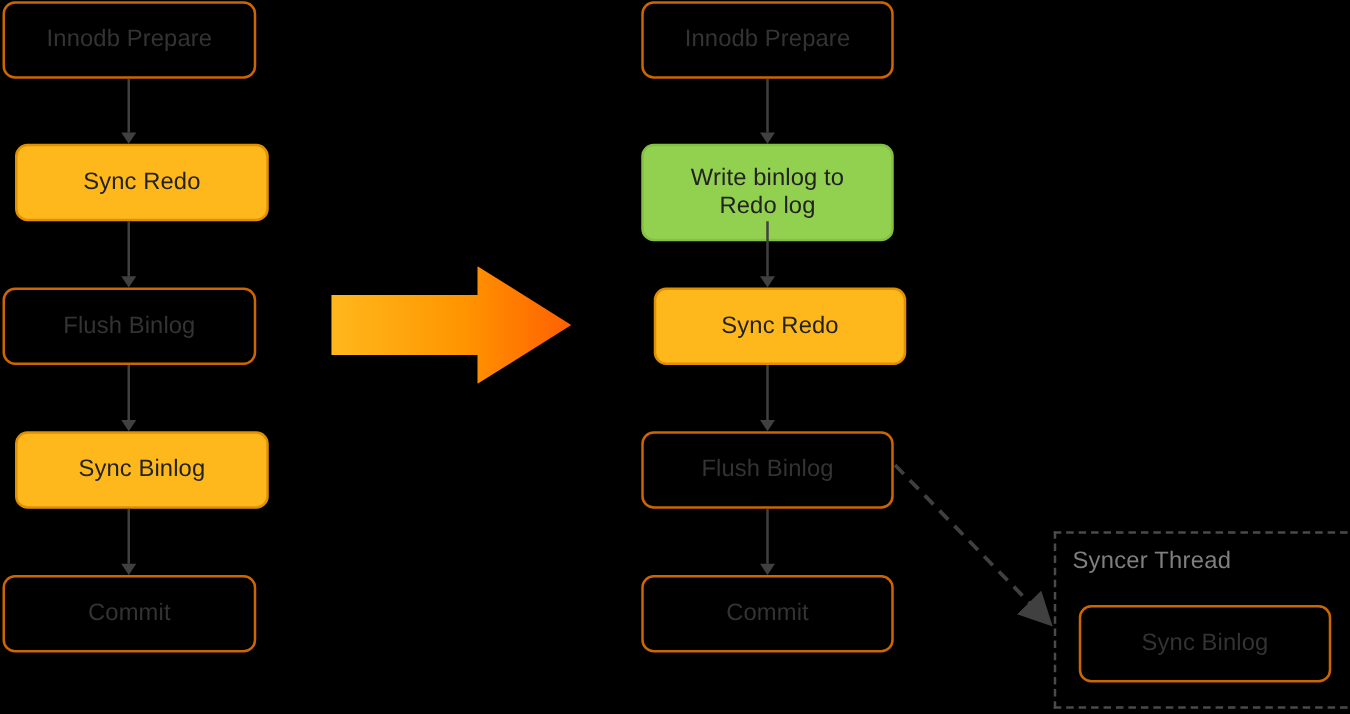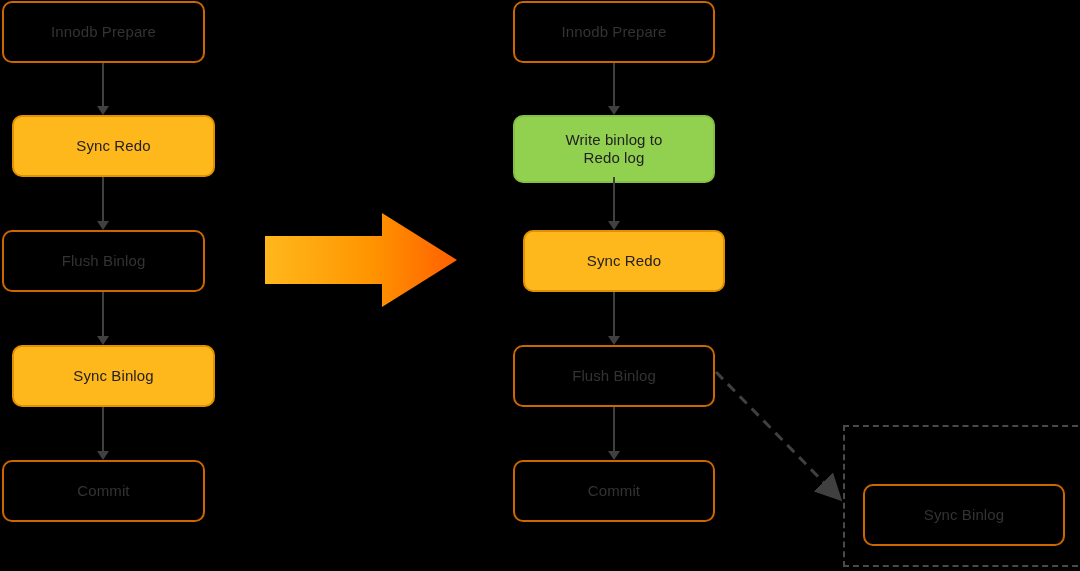--- a/index.html
+++ b/index.html
@@ -22,21 +22,21 @@
     position: absolute;
     box-sizing: border-box;
     border: 2px solid #CC6600;
     border-radius: 10px;
     display: flex;
     align-items: center;
     justify-content: center;
     text-align: center;
     line-height: 1.18;
     color: #333333;
-    font-size: 15px;
+    font-size: 19px;
     letter-spacing: .1px;
     padding: 2px 6px;
   }
   .node.fill-amber {
     background: #FFB81C;
     border-color: #E09000;
     color: #222222;
     margin-left: 10px;
   }
   .node.fill-green {
@@ -168,21 +168,21 @@
 
     <div class="node outline" style="left:513px; top:1px; width:202px; height:62px;">
       <span class="label">Innodb Prepare</span>
     </div>
 
     <div class="connector" style="left:607px; top:63px; height:52px;">
       <div class="shaft" style="height:43px;"></div>
       <div class="head"></div>
     </div>
 
-    <div class="node fill-green" style="left:513px; top:115px; width:202px; height:68px;">
+    <div class="node fill-green" style="left:513px; top:115px; width:202px; height:78px;">
       <span class="label">Write binlog to
 Redo log</span>
     </div>
 
     <div class="connector" style="left:607px; top:177px; height:53px;">
       <div class="shaft" style="height:44px;"></div>
       <div class="head"></div>
     </div>
 
     <div class="node fill-amber" style="left:513px; top:230px; width:202px; height:62px;">
@@ -212,18 +212,19 @@
     <defs>
       <marker id="diagHead" markerWidth="9" markerHeight="9" refX="7" refY="4.5" orient="auto" markerUnits="strokeWidth">
         <path d="M0,0 L9,4.5 L0,9 z" fill="#404040"></path>
       </marker>
     </defs>
     <line x1="716" y1="372" x2="838" y2="497" stroke="#404040" stroke-width="3" stroke-dasharray="10,7" marker-end="url(#diagHead)"></line>
   </svg>
 
   <div class="dashed-group" style="left:843px; top:425px; width:245px; height:142px;"></div>
 
+  <div class="group-title" style="left:858px; top:438px;">Syncer Thread</div>
 
   <div class="node outline" style="left:863px; top:484px; width:202px; height:62px;">
     <span class="label">Sync Binlog</span>
   </div>
 
 </div>
 
 </body></html>

